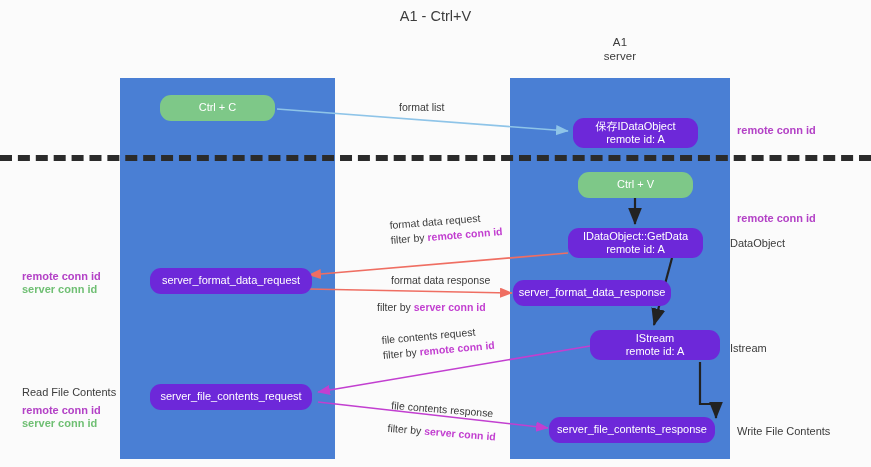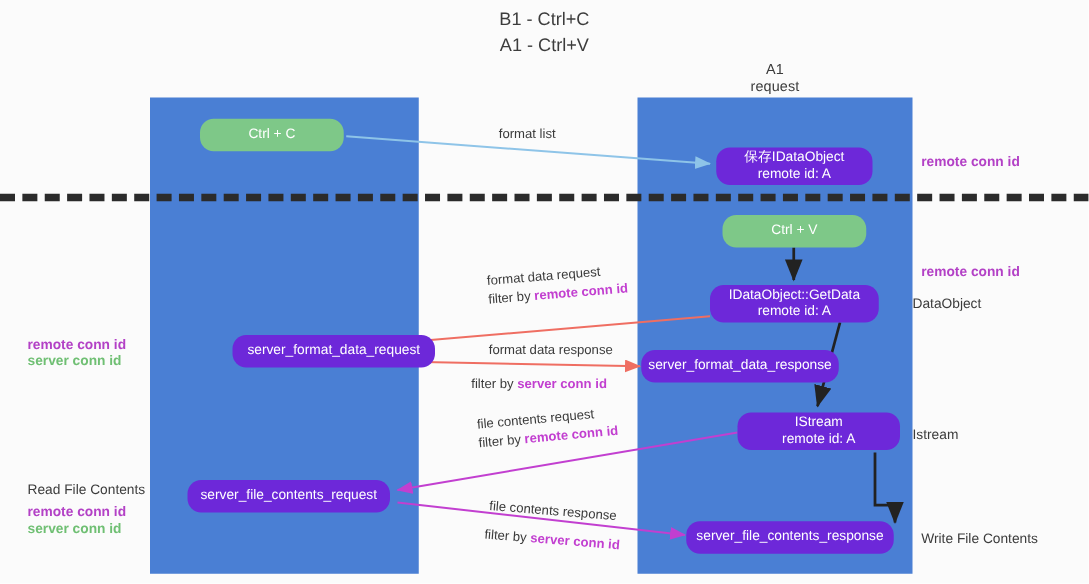--- a/index.html
+++ b/index.html
@@ -98,27 +98,26 @@
     border-top: 6px dashed #2b2b2b;
     z-index: 8;
   }
 </style>
 </head>
 <body>
 
 <div id="stage">
 
   <div class="title">
-    <span>B1 - Ctrl+C</span>
     <span>A1 - Ctrl+V</span>
   </div>
 
-  <div class="col-head" style="left:510px; top:50px; width:220px;">
+  <div class="col-head" style="left:510px; top:36px; width:220px;">
     <span class="l1">A1</span>
-    <span class="l2">request</span>
+    <span class="l2">server</span>
   </div>
 
   <div class="lane lane-b1"></div>
   <div class="lane lane-a1"></div>
 
   <svg class="wires">
     <defs>
       <marker id="ah-blue" markerWidth="9" markerHeight="9" refX="7.5" refY="3.2" orient="auto">
         <path d="M0,0 L8,3.2 L0,6.4 z" fill="#8ec4e8"></path>
       </marker>
@@ -168,21 +167,21 @@
   <div class="box orange" style="left:568px; top:228px; width:135px; height:30px;">
     <span class="ln">IDataObject::GetData</span>
     <span class="ln">remote id: A</span>
   </div>
 
   <div class="box orange" style="left:590px; top:330px; width:130px; height:30px;">
     <span class="ln">IStream</span>
     <span class="ln">remote id: A</span>
   </div>
 
-  <div class="box orange" style="left:150px; top:268px; width:162px; height:26px;margin-left:36px;">
+  <div class="box orange" style="left:150px; top:268px; width:162px; height:26px;">
     <span class="ln">server_format_data_request</span>
   </div>
 
   <div class="box orange" style="left:150px; top:384px; width:162px; height:26px;">
     <span class="ln">server_file_contents_request</span>
   </div>
 
   <div class="box orange" style="left:513px; top:280px; width:158px; height:26px;">
     <span class="ln">server_format_data_response</span>
   </div>

